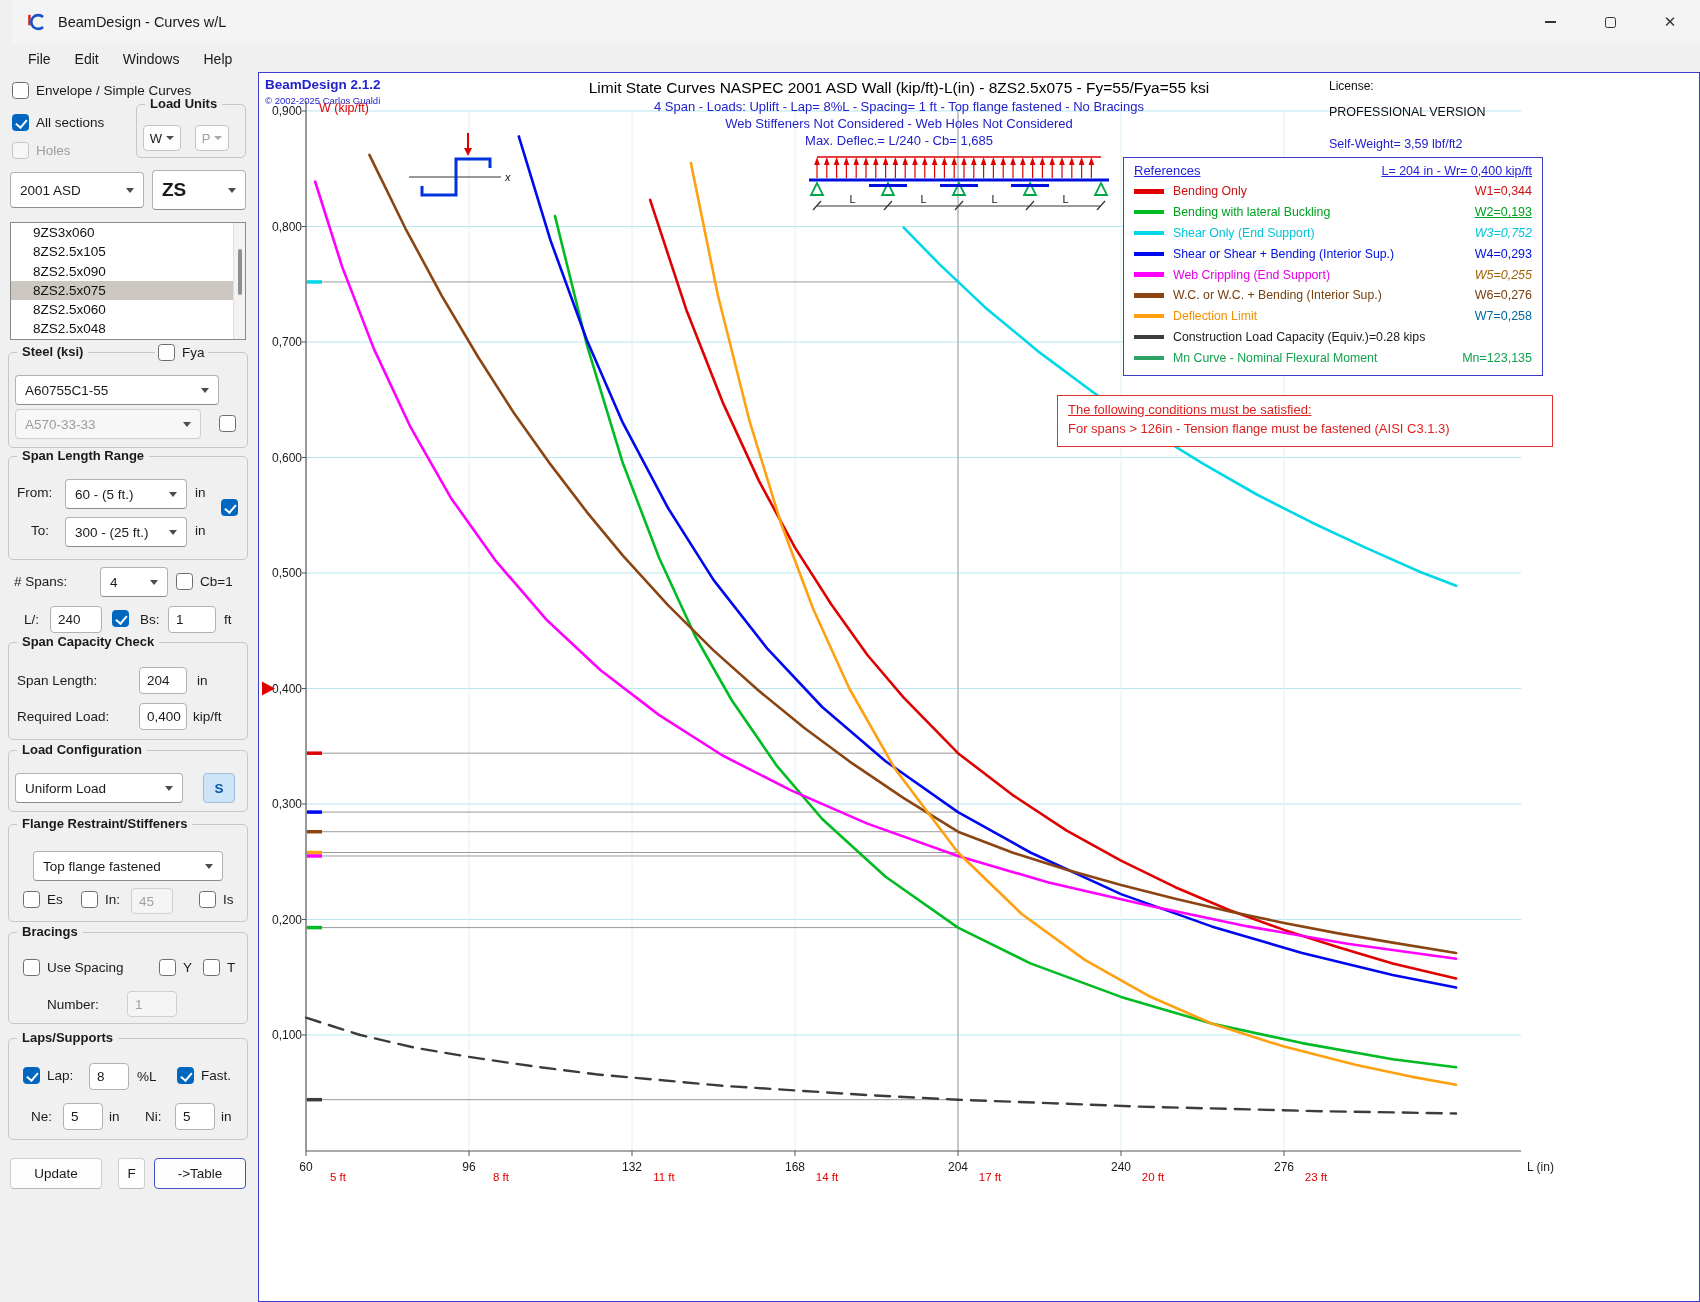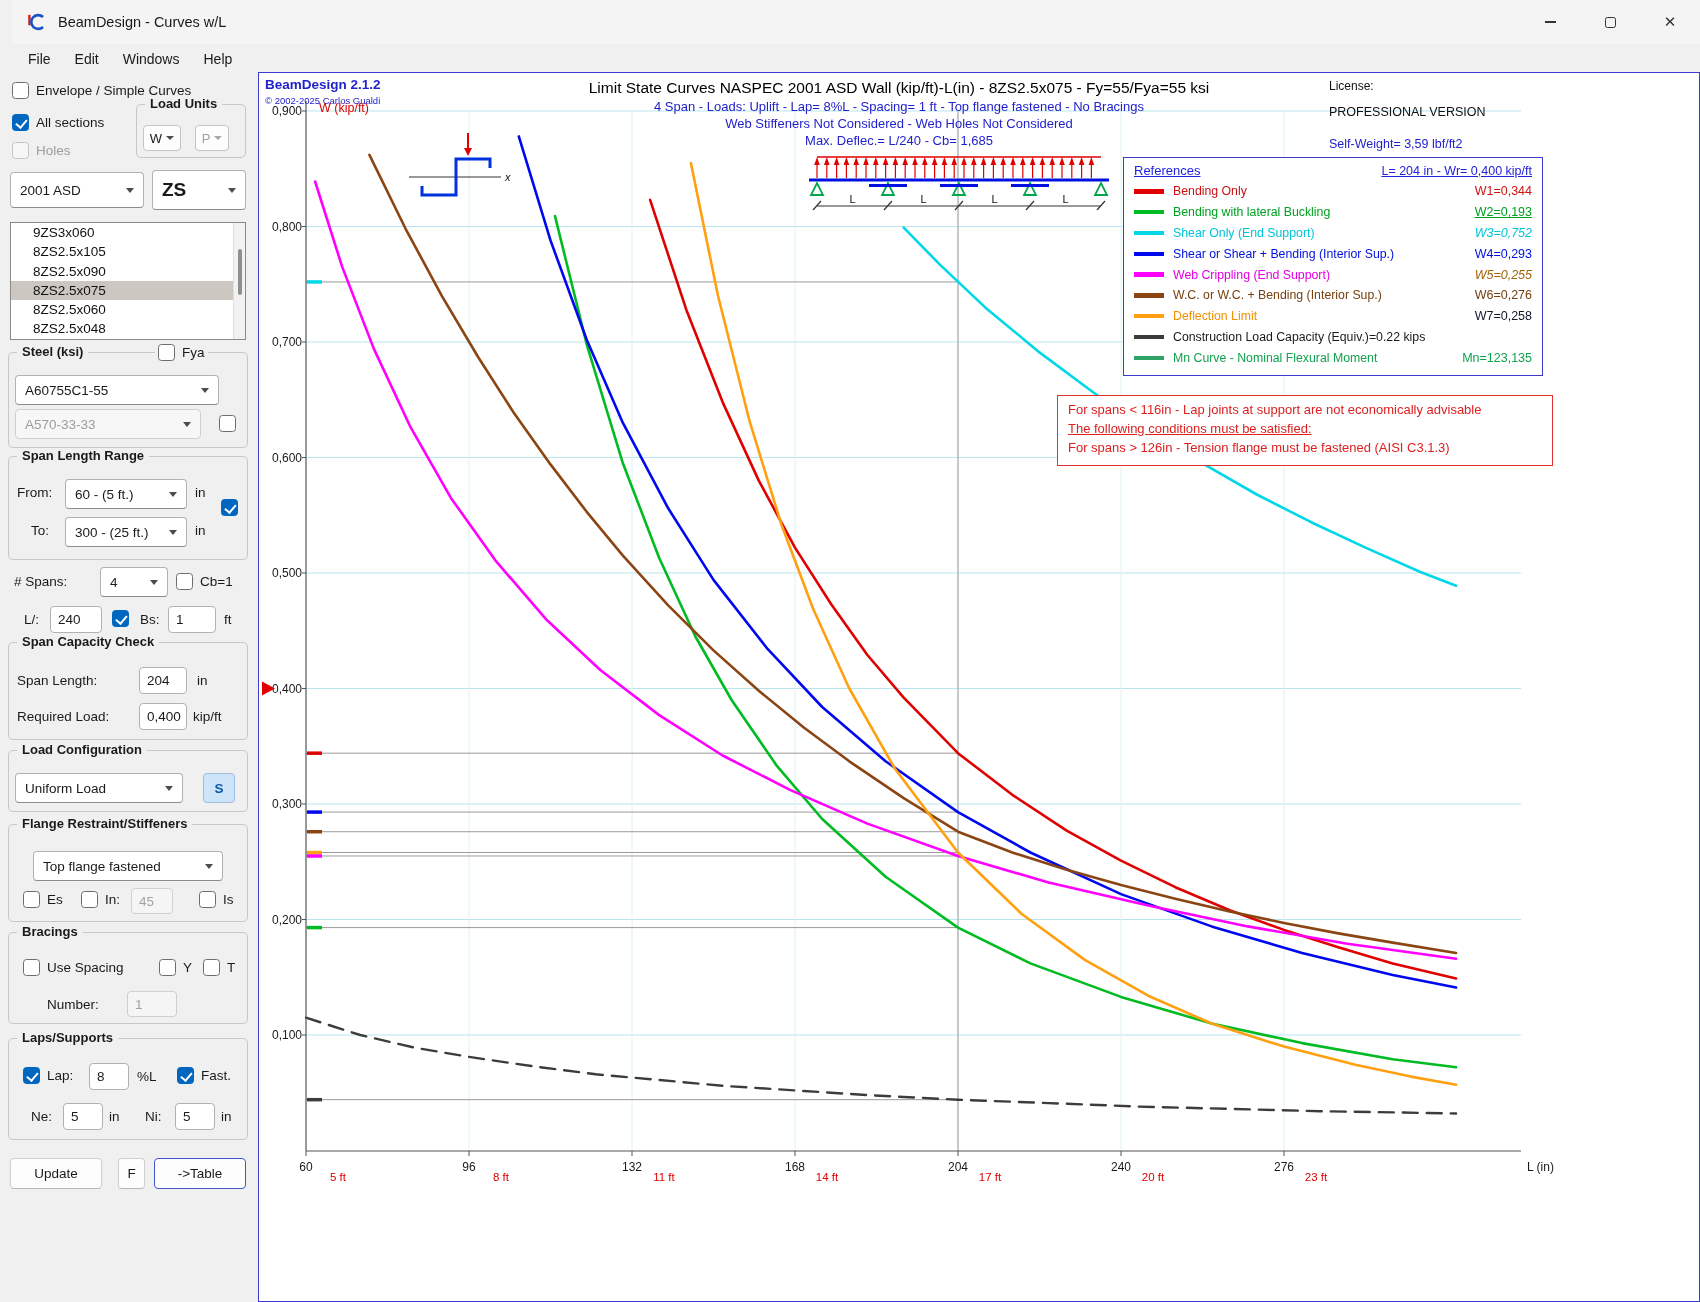--- a/index.html
+++ b/index.html
@@ -547,34 +547,33 @@
           <span class="lg-value" style="color: #a16207; font-style: italic;">W5=0,255</span>
         </div>
         <div class="lg-row">
           <span class="lg-swatch" style="background: rgb(139, 69, 19);"></span>
           <span class="lg-label" style="color: rgb(119, 64, 15);">W.C. or W.C. + Bending (Interior Sup.)</span>
           <span class="lg-value" style="color: rgb(119, 64, 15);">W6=0,276</span>
         </div>
         <div class="lg-row">
           <span class="lg-swatch" style="background: rgb(255, 160, 16);"></span>
           <span class="lg-label" style="color: rgb(240, 144, 0);">Deflection Limit</span>
-          <span class="lg-value" style="color: #0f172a; margin-left: 45px;">W7=0,258</span>
+          <span class="lg-value" style="color: #0369a1; margin-left: 45px;">W7=0,258</span>
         </div>
         <div class="lg-row">
           <span class="lg-swatch" style="background: rgb(60, 60, 60);"></span>
-          <span class="lg-label" style="color: rgb(26, 26, 26);">Construction Load Capacity (Equiv.)=0.22 kips</span>
+          <span class="lg-label" style="color: rgb(26, 26, 26);">Construction Load Capacity (Equiv.)=0.28 kips</span>
           <span class="lg-value" style="color: rgb(26, 26, 26);"></span>
         </div>
         <div class="lg-row">
           <span class="lg-swatch" style="background: rgb(47, 163, 101);"></span>
           <span class="lg-label" style="color: rgb(18, 162, 78);">Mn Curve - Nominal Flexural Moment</span>
           <span class="lg-value" style="color: rgb(18, 162, 78);">Mn=123,135</span>
         </div>
       </div>
 
       <div class="warnbox">
-        <div class="warn-l1">For spans &lt; 116in - Lap joints at support are not economically advisable</div>
         <div class="warn-l2">The following conditions must be satisfied:</div>
         <div class="warn-l3">For spans &gt; 126in - Tension flange must be fastened (AISI C3.1.3)</div>
       </div>
     </div>
   </div>
 </div>
 
 </body></html>

